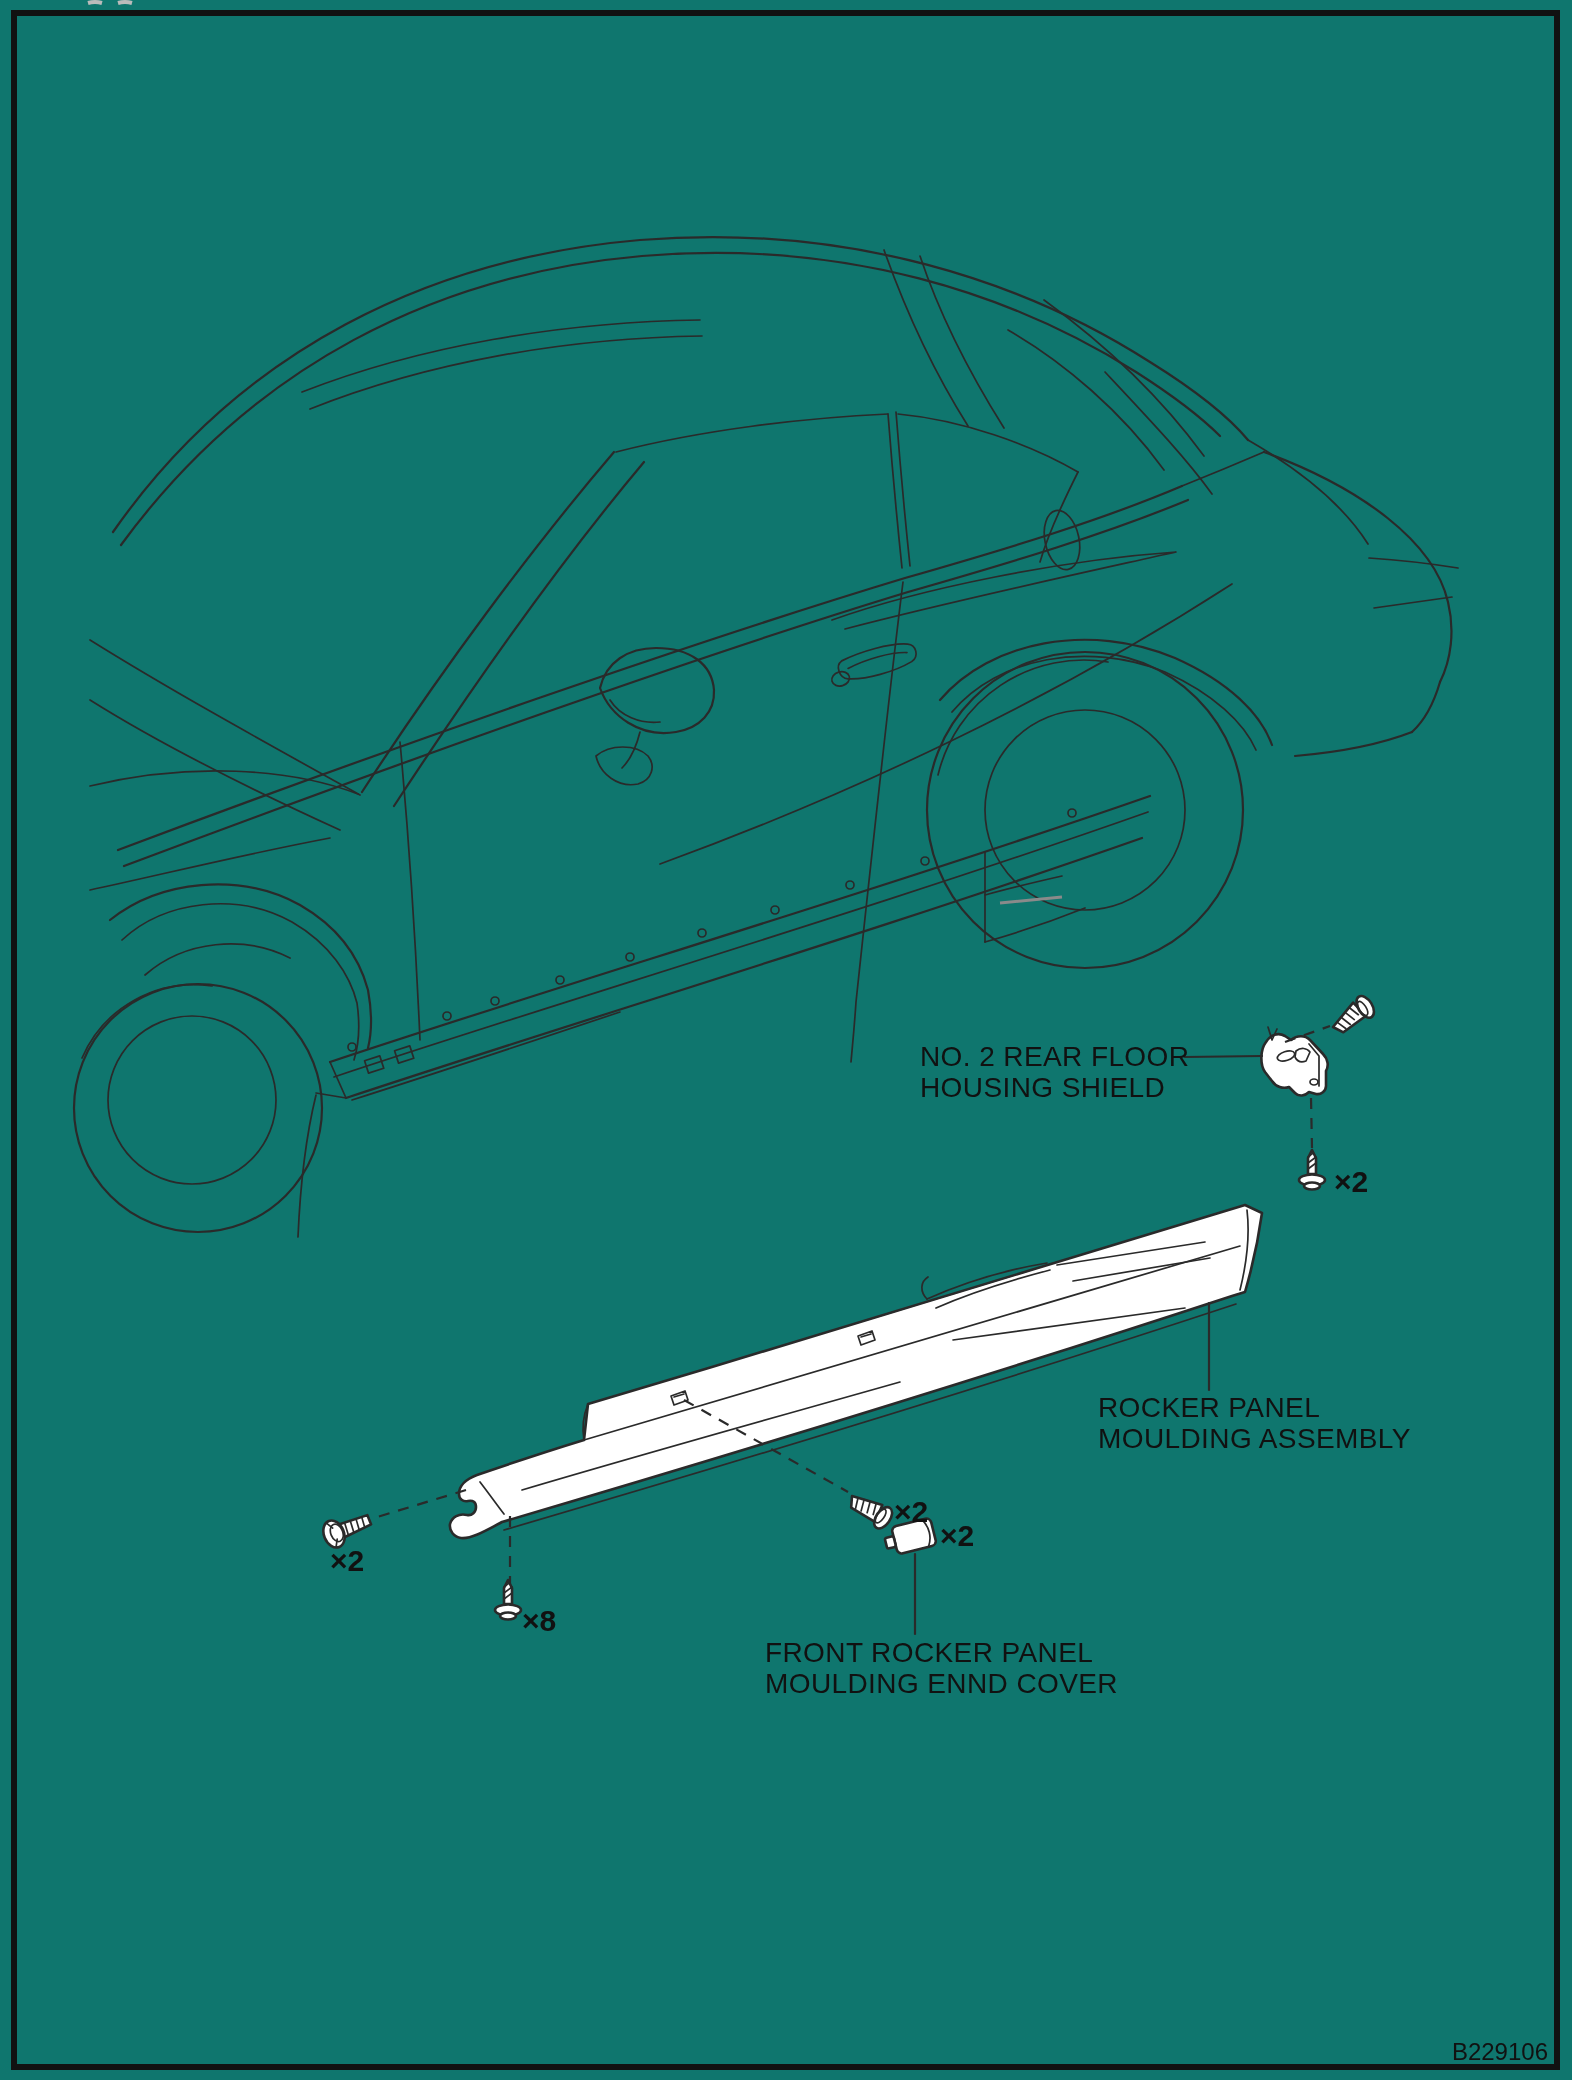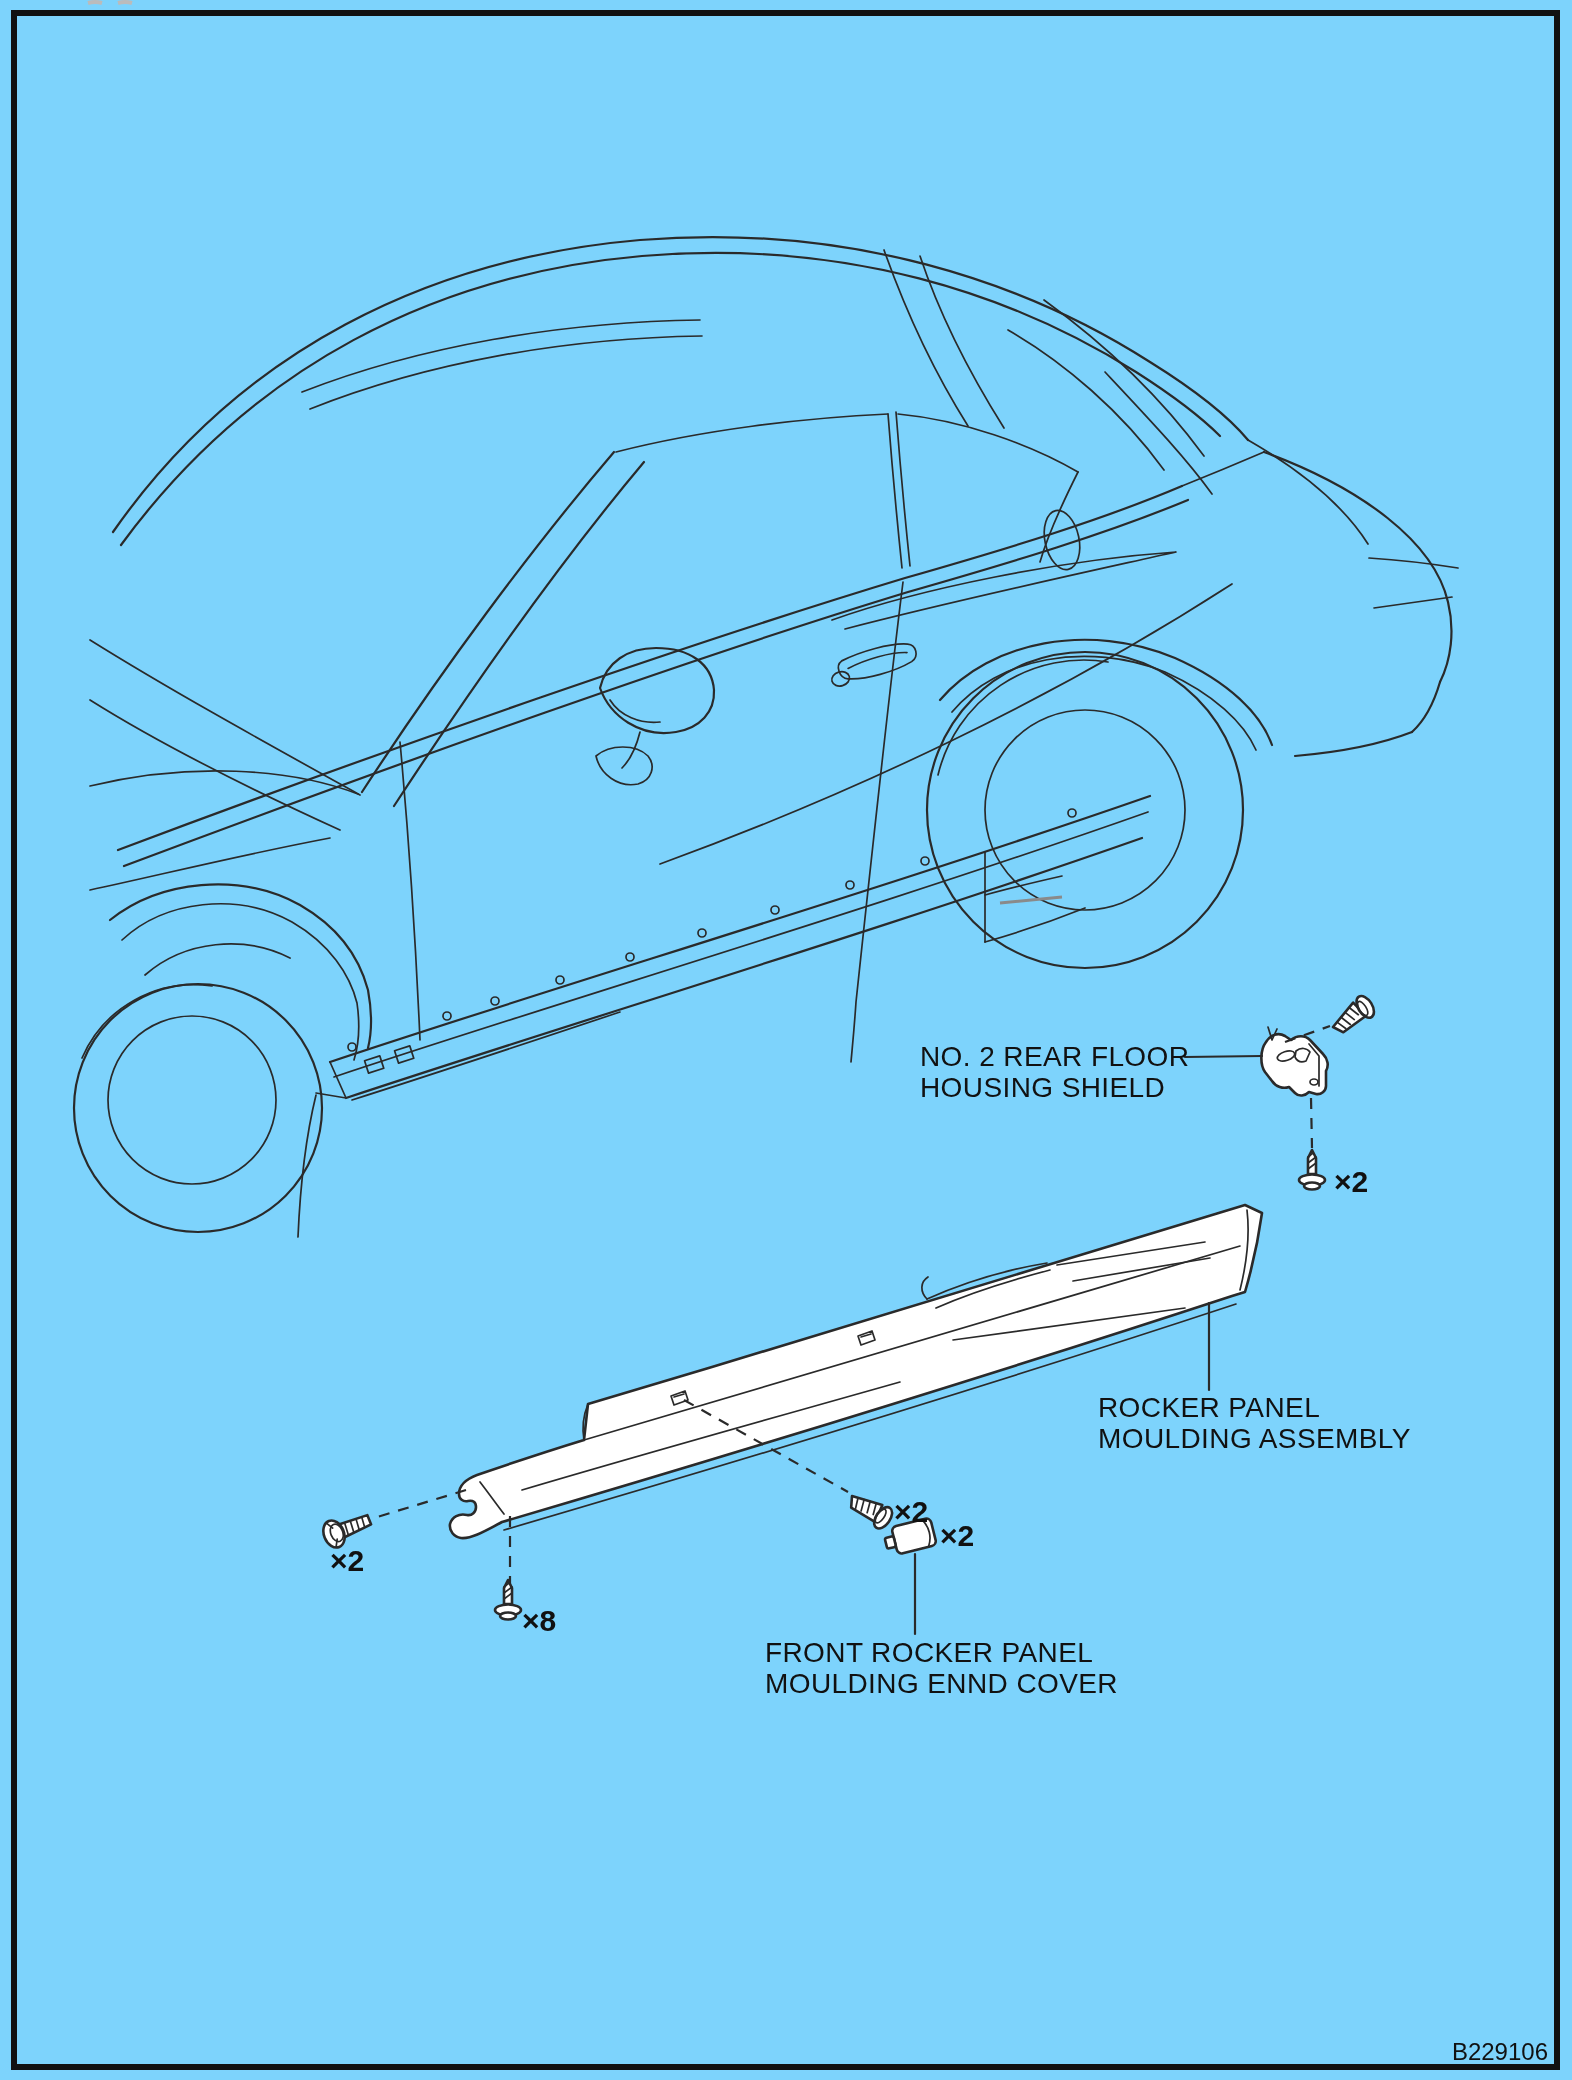--- a/index.html
+++ b/index.html
@@ -1,19 +1,19 @@
 <!DOCTYPE html>
 <html><head>
 <meta charset="utf-8">
 <style>
   html,body{margin:0;padding:0;background:#e8e8e8;}
   .page{
     position:relative;
     width:1572px;height:2080px;
-    background:#7dd3fc;
+    background:#0f766e;
     font-family:"Liberation Sans", sans-serif;
     overflow:hidden;
     text-align:right;
   }
   svg{position:absolute;inset:0;display:block;}
   .ln{fill:none;stroke:#2a2a2a;stroke-width:2.2;stroke-linecap:round;stroke-linejoin:round;}
   .ln-thin{fill:none;stroke:#2a2a2a;stroke-width:1.7;stroke-linecap:round;stroke-linejoin:round;}
   .ln-part{fill:#ffffff;stroke:#2a2a2a;stroke-width:2.6;stroke-linecap:round;stroke-linejoin:round;}
   .ln-dash{fill:none;stroke:#2a2a2a;stroke-width:2.2;stroke-dasharray:11 9;stroke-linecap:butt;}
   .ln-gray{fill:none;stroke:#8a8a8a;stroke-width:3;}

